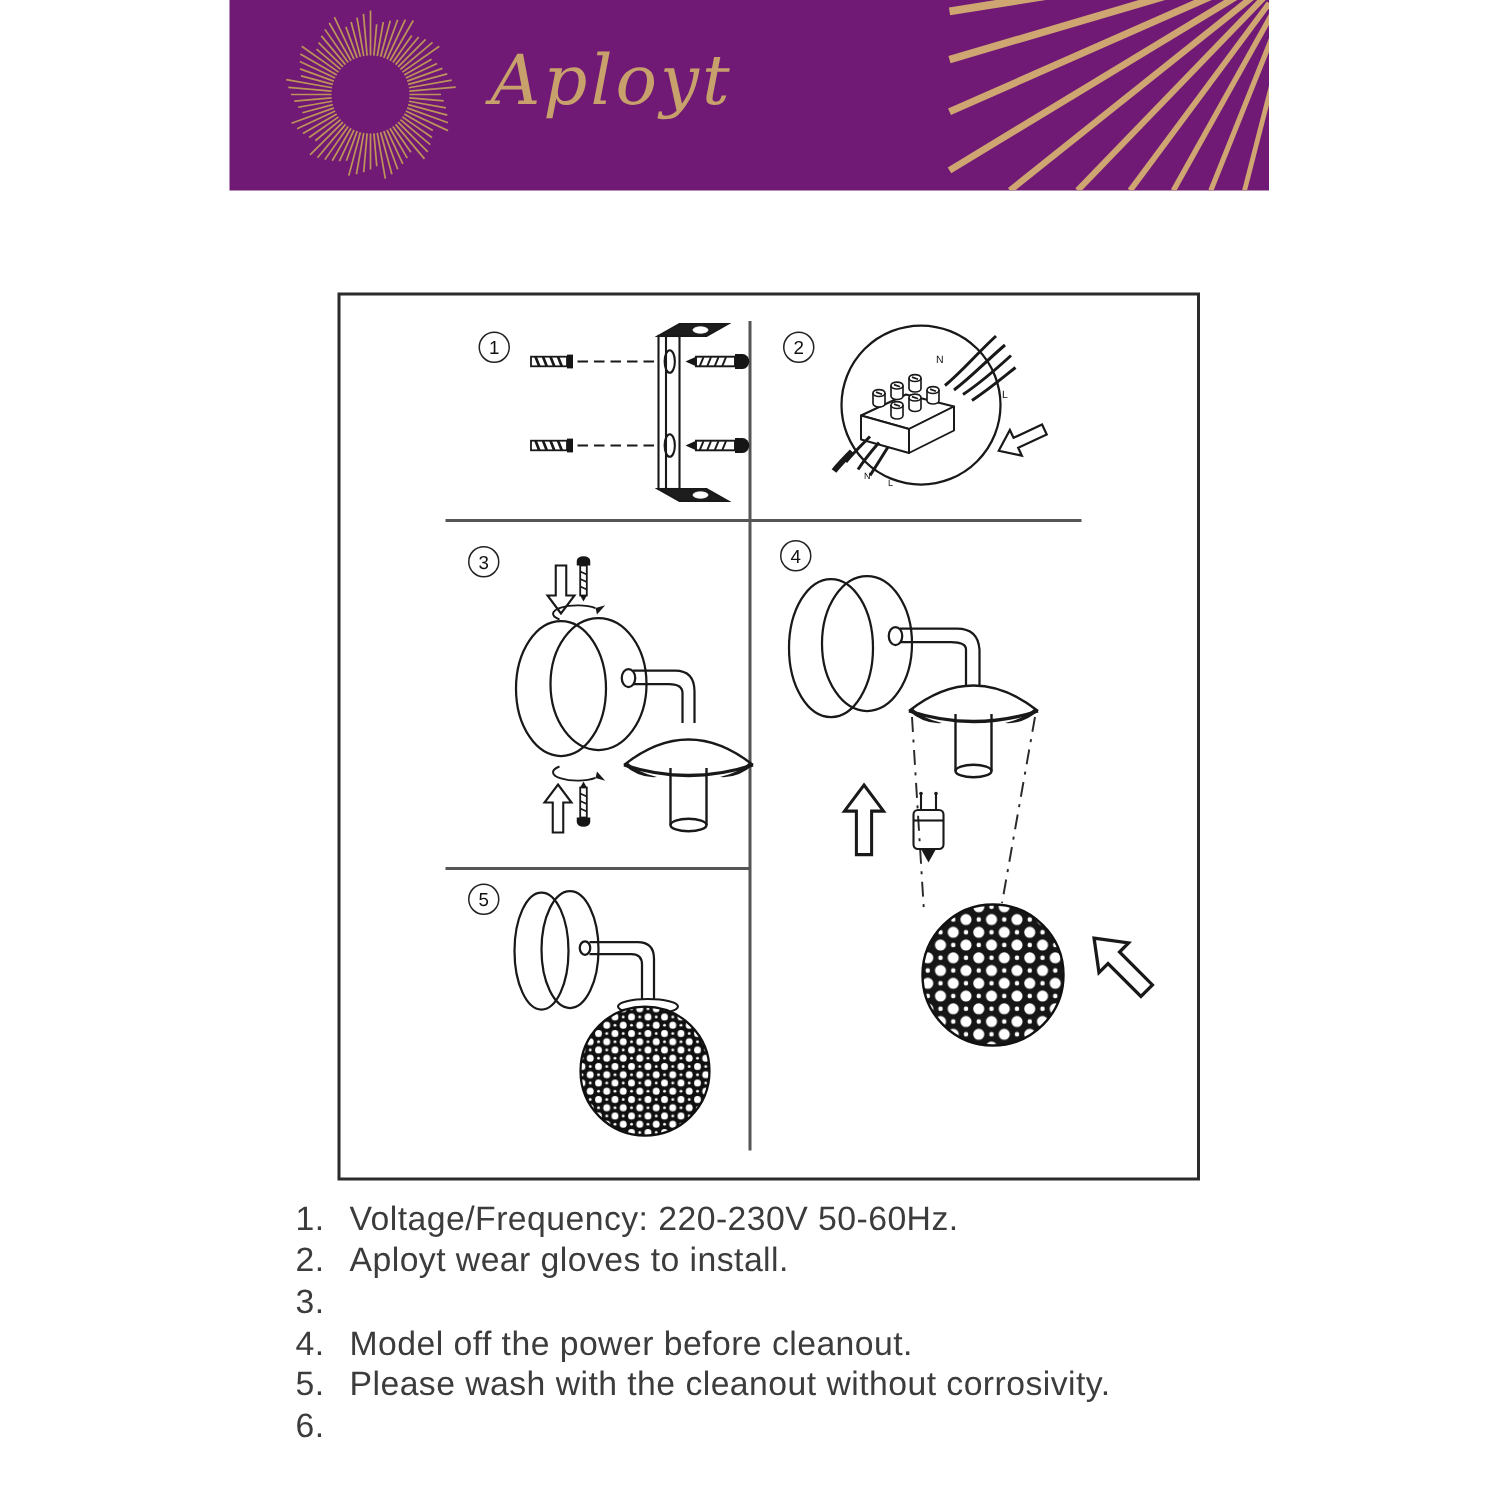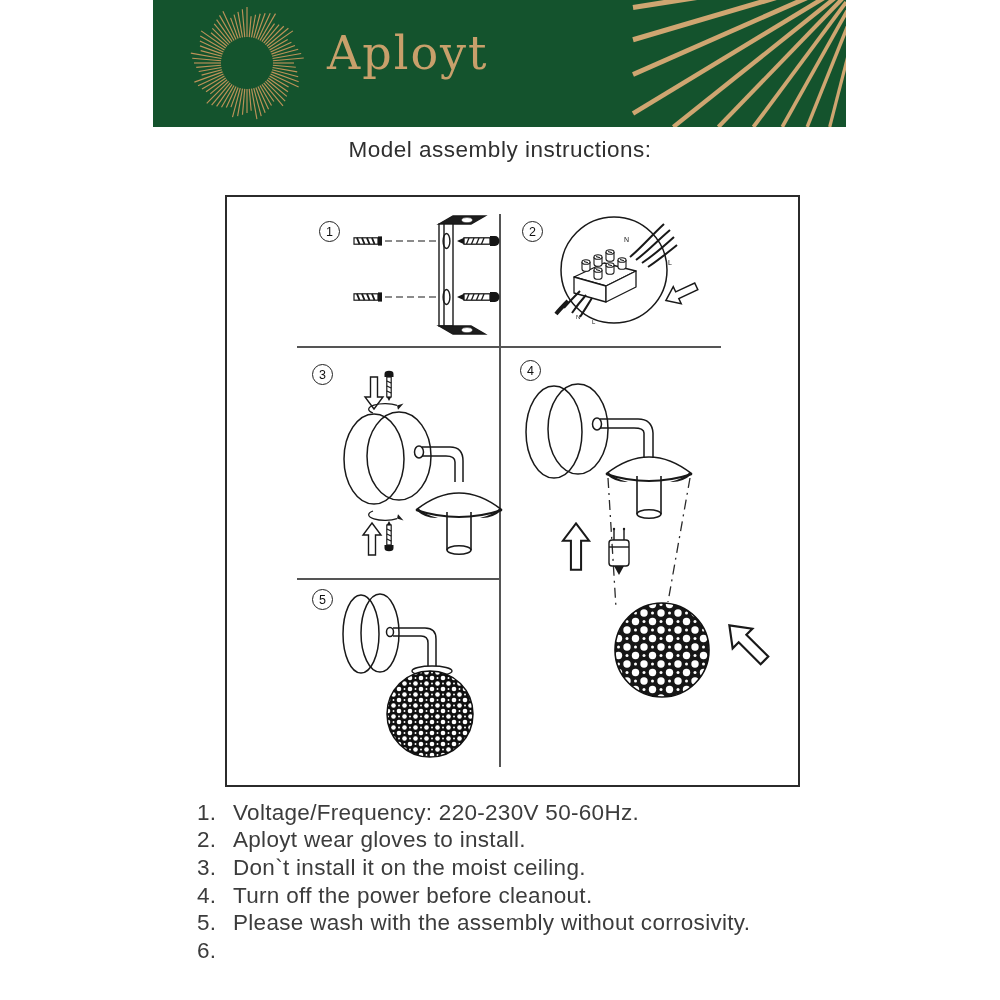--- a/index.html
+++ b/index.html
@@ -99,21 +99,21 @@
     <pattern id="crys2" width="11" height="11" patternUnits="userSpaceOnUse">
       <rect width="11" height="11" fill="#101010"></rect>
       <circle cx="3" cy="3" r="2.3" fill="#ffffff"></circle>
       <circle cx="8.5" cy="8.5" r="2.3" fill="#ffffff"></circle>
       <circle cx="8.5" cy="3" r="0.95" fill="#ffffff"></circle>
       <circle cx="3" cy="8.5" r="0.95" fill="#ffffff"></circle>
     </pattern>
   </defs>
 </svg>
 
-<div class="banner" style="background: #14532d;">
+<div class="banner" style="background: #701a75; font-style: italic;">
   <svg width="693" height="127" viewBox="0 0 693 127">
     <g id="sunburst-g">
         <line x1="120" y1="63" x2="141" y2="63" stroke="#bd9359" stroke-width="1.15"></line>
         <line x1="119.90106215038539" y1="65.26604931143912" x2="142.81354020649553" y2="67.27063139463525" stroke="#bd9359" stroke-width="1.15"></line>
         <line x1="119.60500157831741" y1="67.51485261934019" x2="144.2251954036226" y2="71.85605706101344" stroke="#bd9359" stroke-width="1.15"></line>
         <line x1="119.11407148351577" y1="69.72929517266554" x2="145.1940687933206" y2="76.7174093904336" stroke="#bd9359" stroke-width="1.15"></line>
         <line x1="118.43200814043362" y1="71.89252372646739" x2="145.68309414322496" y2="81.81110788291178" stroke="#bd9359" stroke-width="1.15"></line>
         <line x1="117.5640024629529" y1="73.98807480525818" x2="145.65954386108905" y2="87.08924091921986" stroke="#bd9359" stroke-width="1.15"></line>
         <line x1="116.51666049839541" y1="76" x2="135.56921938165306" y2="87" stroke="#bd9359" stroke-width="1.15"></line>
         <line x1="115.29795315151378" y1="77.91298734512719" x2="134.9576022144496" y2="91.6788218175523" stroke="#bd9359" stroke-width="1.15"></line>
@@ -193,21 +193,20 @@
         <line x1="682.7854295935797" y1="-9.278919625074792" x2="480" y2="113.53230189719872" stroke="#cfa671" stroke-width="4.54"></line>
         <line x1="680.401613286007" y1="-13.858188145904382" x2="480" y2="74.529454790366" stroke="#cfa671" stroke-width="4.76"></line>
         <line x1="678.6274410183977" y1="-18.706341726284954" x2="480" y2="39.7528932629632" stroke="#cfa671" stroke-width="4.98"></line>
         <line x1="677.4924663761944" y1="-23.74262139839076" x2="480" y2="7.537112356915131" stroke="#cfa671" stroke-width="5.20"></line>
       </g>
   </svg>
   <span class="brand" style="color: rgb(200, 160, 107);">Aployt</span>
 </div>
 
 <div class="title-block">
-  <div>Model assembly instructions:</div>
 </div>
 
 <div class="diagram-box">
   <div class="divider div-v"></div>
   <div class="divider div-h1"></div>
   <div class="divider div-h2"></div>
 
   <span class="stepnum sn1">1</span>
   <span class="stepnum sn2">2</span>
   <span class="stepnum sn3">3</span>
@@ -354,26 +353,25 @@
   <div class="inst-row">
     <span class="inst-num">1.</span>
     <span class="inst-text">Voltage/Frequency: 220-230V 50-60Hz.</span>
   </div>
   <div class="inst-row">
     <span class="inst-num">2.</span>
     <span class="inst-text">Aployt wear gloves to install.</span>
   </div>
   <div class="inst-row">
     <span class="inst-num">3.</span>
-    <span class="inst-text">Don`t install it on the moist ceiling.</span>
   </div>
   <div class="inst-row">
     <span class="inst-num">4.</span>
-    <span class="inst-text">Turn off the power before cleanout.</span>
+    <span class="inst-text">Model off the power before cleanout.</span>
   </div>
   <div class="inst-row">
     <span class="inst-num">5.</span>
-    <span class="inst-text">Please wash with the assembly without corrosivity.</span>
+    <span class="inst-text">Please wash with the cleanout without corrosivity.</span>
   </div>
   <div class="inst-row">
     <span class="inst-num">6.</span>
   </div>
 </div>
 
 </body></html>

